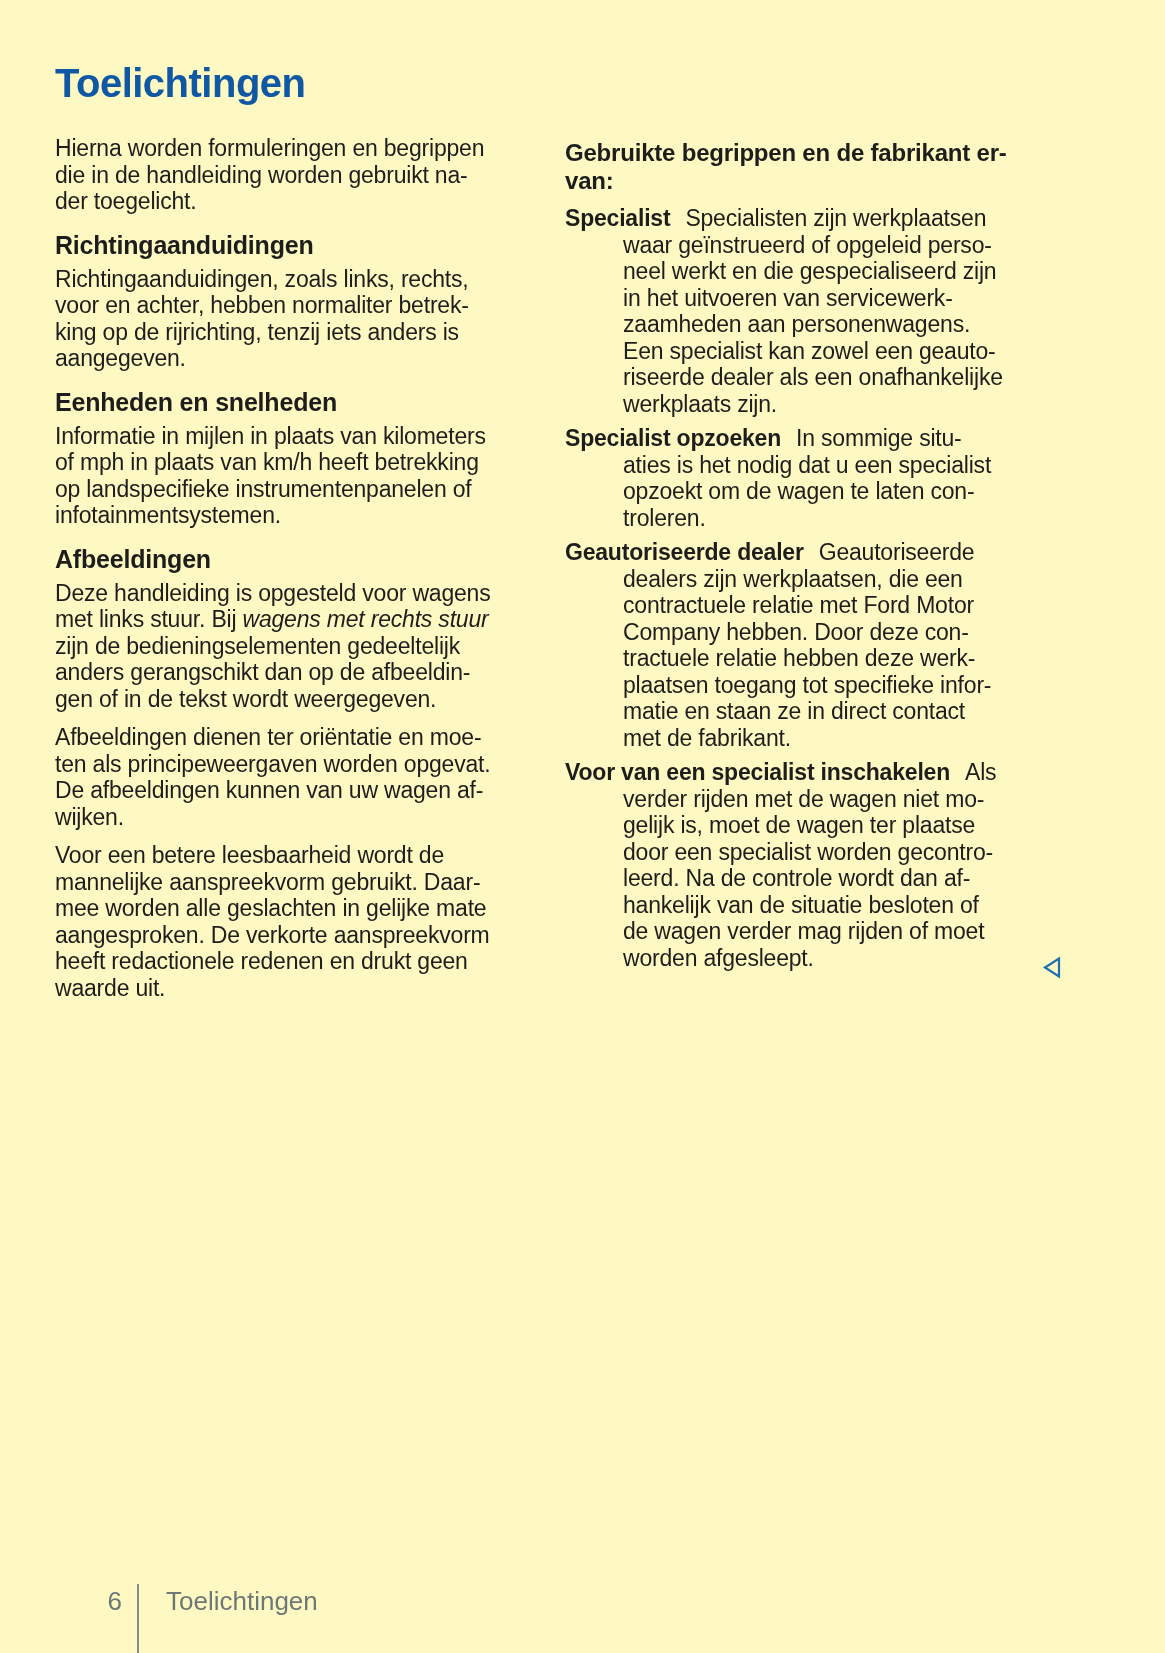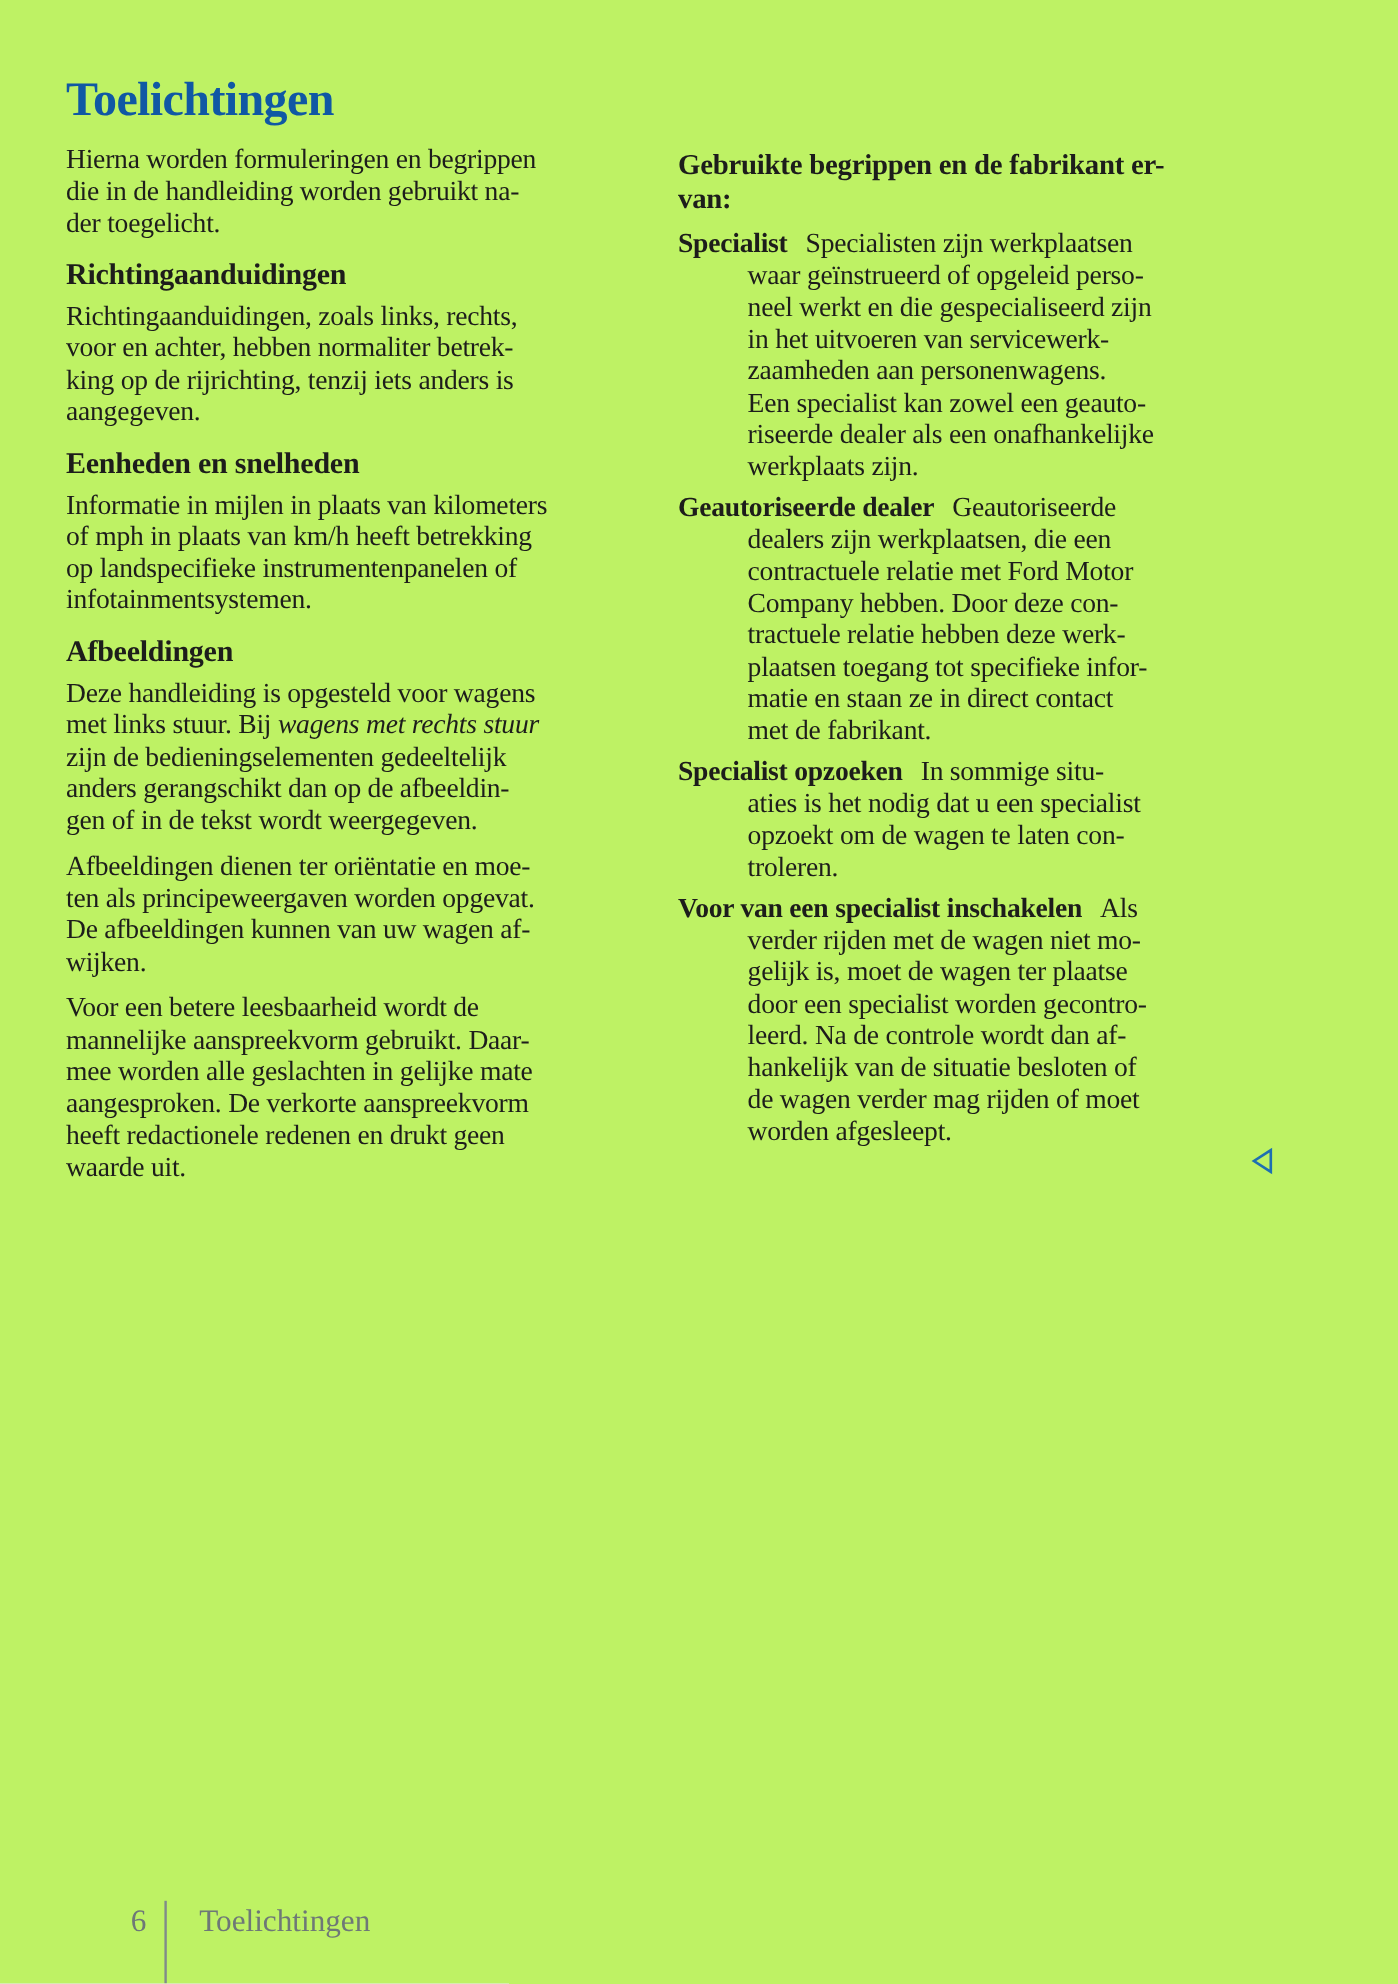--- a/index.html
+++ b/index.html
@@ -1,32 +1,32 @@
 <!DOCTYPE html>
 <html><head>
 <meta charset="utf-8">
 <style>
   html,body { margin:0; padding:0; background:#e8e8e8; }
   .page {
     position:relative;
     width:1165px; height:1653px;
     margin:0 auto;
-    background:#bef264;
-    font-family:Liberation Serif, serif;
+    background:#fef9c3;
+    font-family:Liberation Sans, sans-serif;
     color:#1d1d1b;
     overflow:hidden;
   }
   .page-title {
     position:absolute; left:55px; top:60px;
     font-size:40px; font-weight:700; line-height:46px;
     letter-spacing:-0.5px;
     color:#1058a4;
     white-space:pre;
   }
-  .col { position:absolute; top:120px; }
+  .col { position:absolute; top:135px; }
   .col-left  { left:55px;  width:462px; }
   .col-right { left:565px; width:472px; }
 
   .body-par {
     margin:0 0 12px 0;
     font-size:23px; line-height:26.5px;
     letter-spacing:-0.2px;
     white-space:pre;
   }
   .section-heading {
@@ -122,33 +122,33 @@
 
     <p class="term-entry"><span class="term-label">Specialist</span><span>Specialisten zijn werkplaatsen
 waar geïnstrueerd of opgeleid perso-
 neel werkt en die gespecialiseerd zijn
 in het uitvoeren van servicewerk-
 zaamheden aan personenwagens.
 Een specialist kan zowel een geauto-
 riseerde dealer als een onafhankelijke
 werkplaats zijn.</span></p>
 
+    <p class="term-entry"><span class="term-label">Specialist opzoeken</span><span>In sommige situ-
+aties is het nodig dat u een specialist
+opzoekt om de wagen te laten con-
+troleren.</span></p>
+
     <p class="term-entry"><span class="term-label">Geautoriseerde dealer</span><span>Geautoriseerde
 dealers zijn werkplaatsen, die een
 contractuele relatie met Ford Motor
 Company hebben. Door deze con-
 tractuele relatie hebben deze werk-
 plaatsen toegang tot specifieke infor-
 matie en staan ze in direct contact
 met de fabrikant.</span></p>
-
-    <p class="term-entry"><span class="term-label">Specialist opzoeken</span><span>In sommige situ-
-aties is het nodig dat u een specialist
-opzoekt om de wagen te laten con-
-troleren.</span></p>
 
     <p class="term-entry"><span class="term-label">Voor van een specialist inschakelen</span><span>Als
 verder rijden met de wagen niet mo-
 gelijk is, moet de wagen ter plaatse
 door een specialist worden gecontro-
 leerd. Na de controle wordt dan af-
 hankelijk van de situatie besloten of
 de wagen verder mag rijden of moet
 worden afgesleept.</span></p>
   </div>

